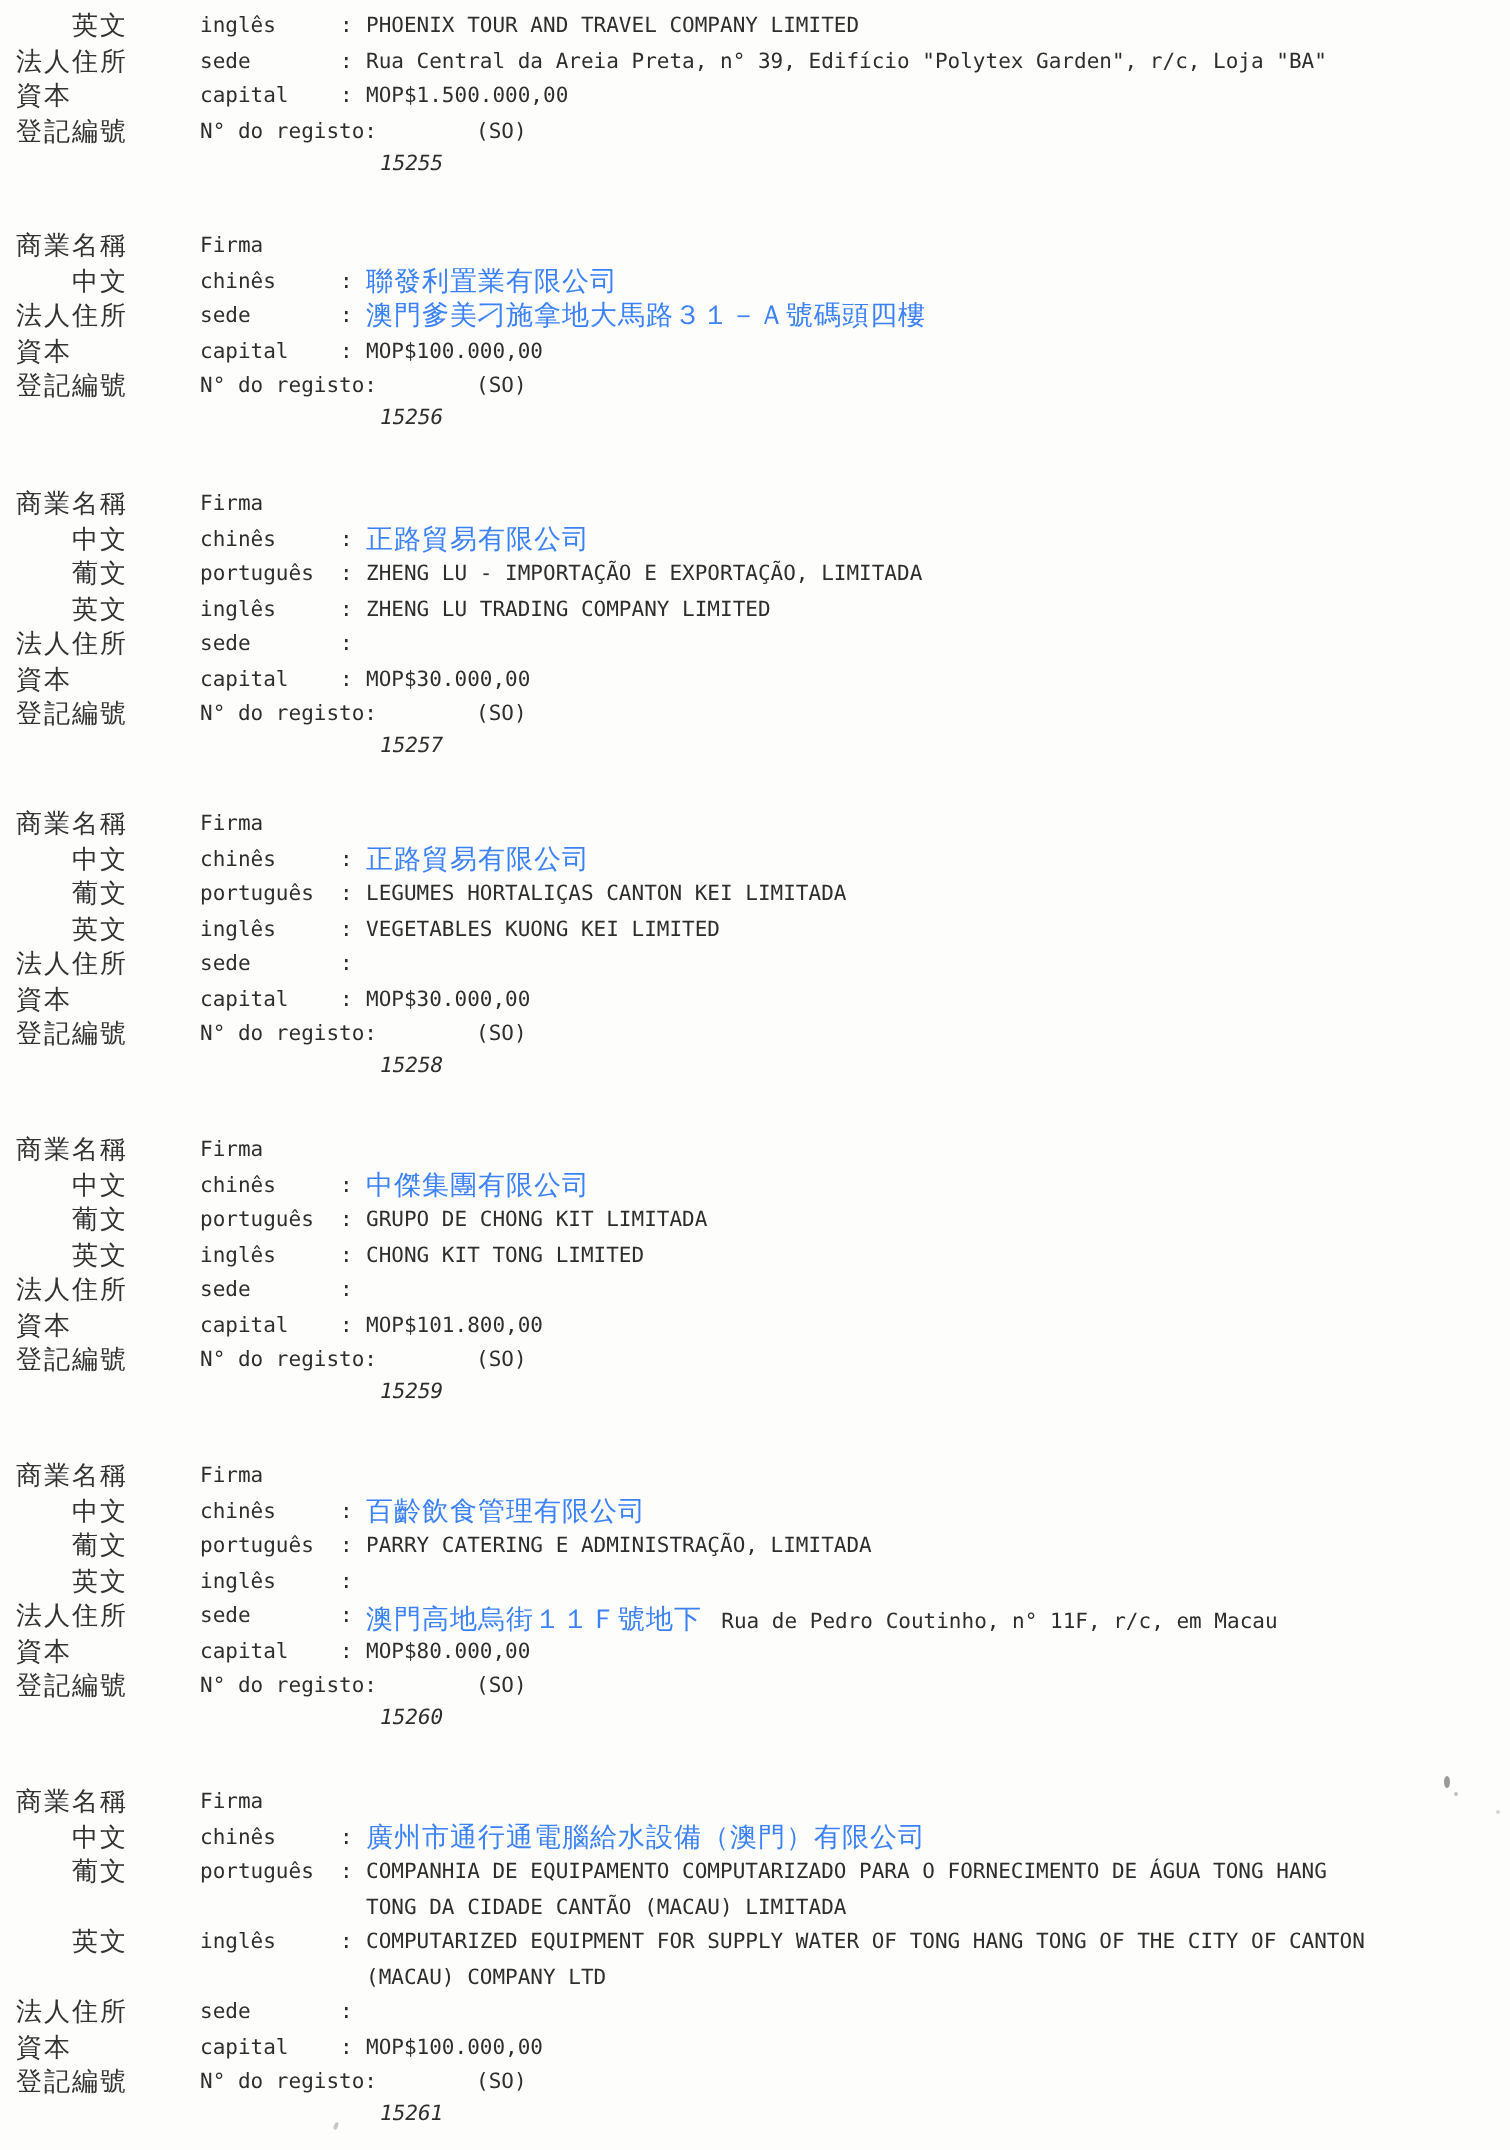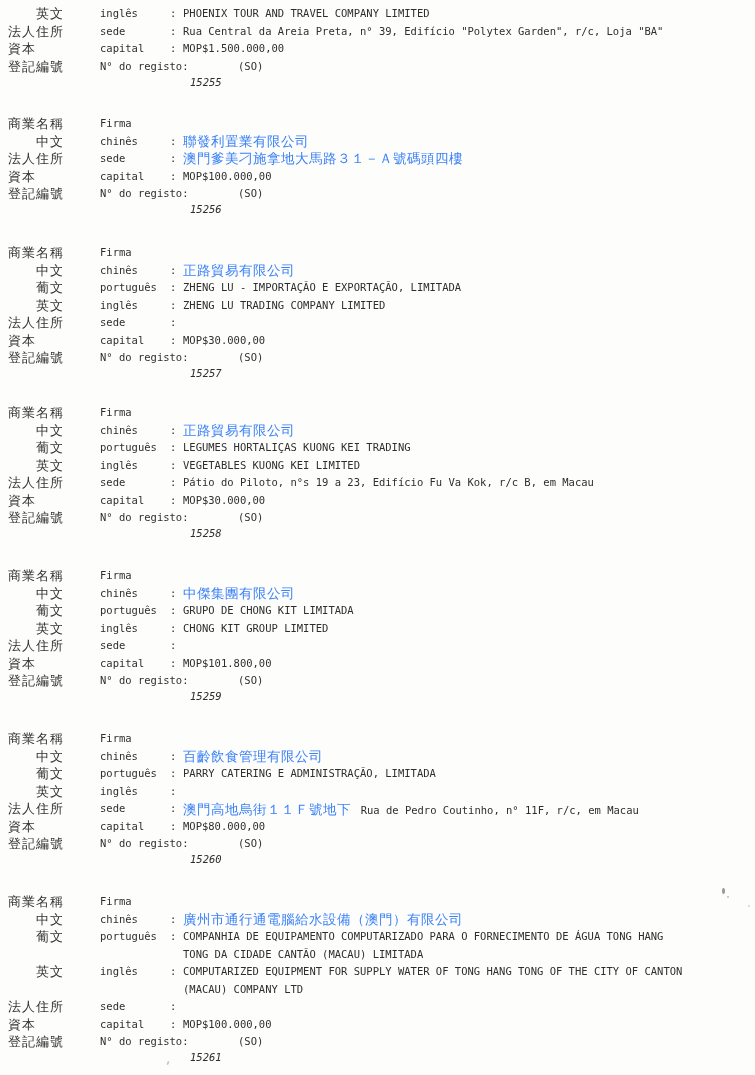--- a/index.html
+++ b/index.html
@@ -150,33 +150,32 @@
     <div class="row">
       <span class="zh c1 indent">中文</span>
       <span class="lat c2">chinês</span>
       <span class="lat c3">:</span>
       <span class="c4 valzh">正路貿易有限公司</span>
     </div>
     <div class="row">
       <span class="zh c1 indent">葡文</span>
       <span class="lat c2">português</span>
       <span class="lat c3">:</span>
-      <span class="c4 vallat">LEGUMES HORTALIÇAS KUONG KEI TRADING</span>
+      <span class="c4 vallat">LEGUMES HORTALIÇAS CANTON KEI LIMITADA</span>
     </div>
     <div class="row">
       <span class="zh c1 indent">英文</span>
       <span class="lat c2">inglês</span>
       <span class="lat c3">:</span>
       <span class="c4 vallat">VEGETABLES KUONG KEI LIMITED</span>
     </div>
     <div class="row">
       <span class="zh c1">法人住所</span>
       <span class="lat c2">sede</span>
       <span class="lat c3">:</span>
-      <span class="c4 vallat">Pátio do Piloto, n°s 19 a 23, Edifício Fu Va Kok, r/c B, em Macau</span>
     </div>
     <div class="row">
       <span class="zh c1">資本</span>
       <span class="lat c2">capital</span>
       <span class="lat c3">:</span>
       <span class="c4 vallat">MOP$30.000,00</span>
     </div>
     <div class="row">
       <span class="zh c1">登記編號</span>
       <span class="lat c2">N° do registo:</span>
@@ -199,21 +198,21 @@
     <div class="row">
       <span class="zh c1 indent">葡文</span>
       <span class="lat c2">português</span>
       <span class="lat c3">:</span>
       <span class="c4 vallat">GRUPO DE CHONG KIT LIMITADA</span>
     </div>
     <div class="row">
       <span class="zh c1 indent">英文</span>
       <span class="lat c2">inglês</span>
       <span class="lat c3">:</span>
-      <span class="c4 vallat">CHONG KIT GROUP LIMITED</span>
+      <span class="c4 vallat">CHONG KIT TONG LIMITED</span>
     </div>
     <div class="row">
       <span class="zh c1">法人住所</span>
       <span class="lat c2">sede</span>
       <span class="lat c3">:</span>
     </div>
     <div class="row">
       <span class="zh c1">資本</span>
       <span class="lat c2">capital</span>
       <span class="lat c3">:</span>

